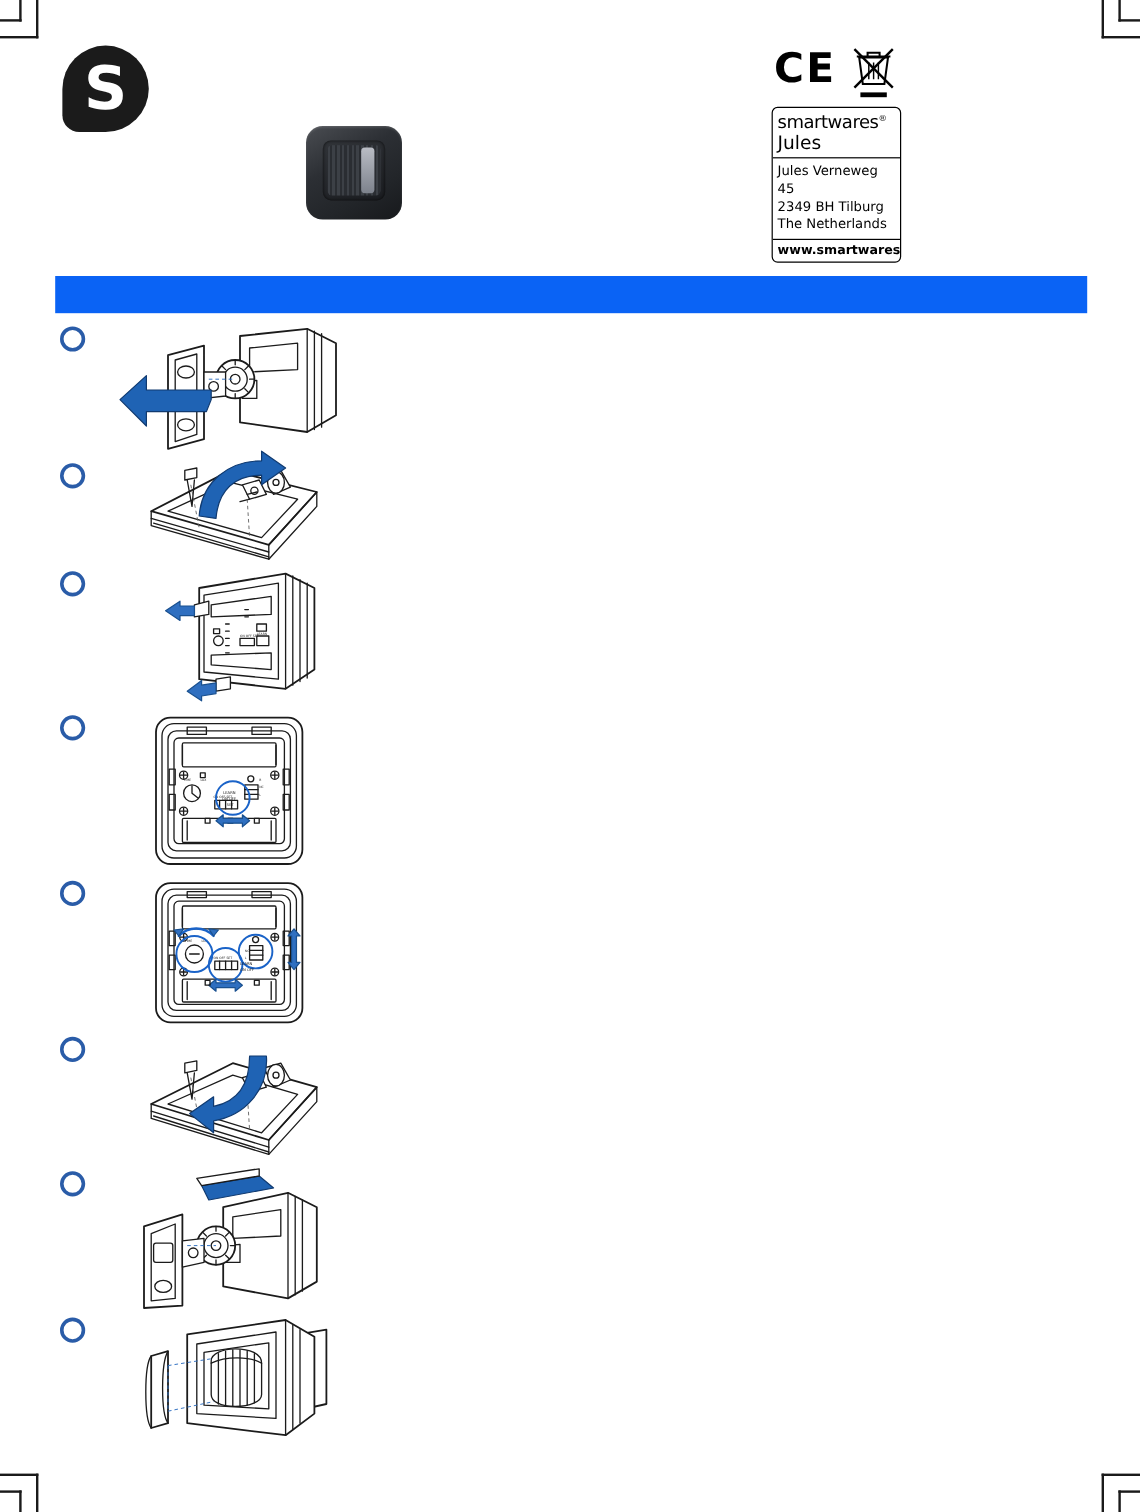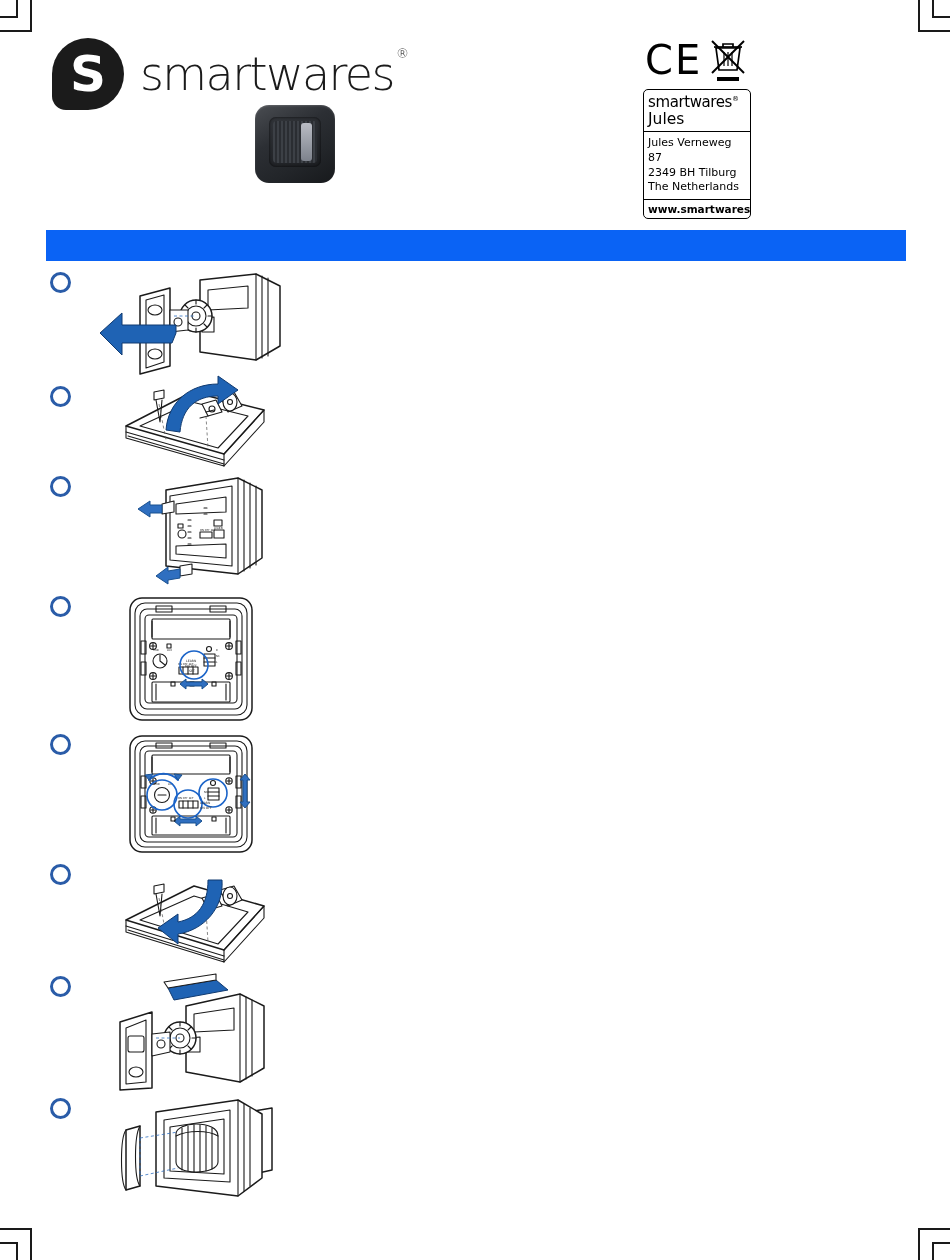--- a/index.html
+++ b/index.html
@@ -59,22 +59,22 @@
   }
   .prod-lens:after{
     content:"";position:absolute;right:5px;top:2px;width:11px;height:38px;border-radius:3px;
     background:linear-gradient(180deg,#b9bcc4,#7d828c);
   }
 
   
   .compliance{position:absolute;left:643px;top:38px;width:108px;}
   .marks{position:relative;height:48px;}
   .ce{
-    position:absolute;left:2px;top:2px;font-size:40px;line-height:1;
-    font-family:"DejaVu Sans",sans-serif;letter-spacing:2px;font-weight:400;color:#000;
+    position:absolute;left:2px;top:2px;font-size:34px;line-height:1;
+    font-family:"DejaVu Sans",sans-serif;letter-spacing:2px;font-weight:700;color:#000;
   }
   .wee{position:absolute;left:68px;top:0;width:34px;height:46px;}
 
   .addr{
     border:1.6px solid #000;border-radius:5px;overflow:hidden;background:#fff;
     margin-top:3px;
   }
   .addr .cell{padding:3px 4px;text-align:left;}
   .addr .cell + .cell{border-top:1.3px solid #000;}
   .addr .brand{
@@ -140,23 +140,20 @@
     <i class="v" style="right:30px;bottom:0;height:32px;"></i>
     <i class="h" style="right:0;bottom:16px;width:18px;"></i>
     <i class="v" style="right:16px;bottom:0;height:18px;"></i>
   </div>
 
   <div class="header">
     <div class="logo-row">
       <div class="logo-badge">
         <span>S</span>
       </div>
-      <div class="wordmark">
-        <span>smartwares</span><sup>®</sup>
-      </div>
     </div>
 
     <div class="product">
       <div class="prod-body">
         <div class="prod-face">
           <div class="prod-lens"></div>
         </div>
       </div>
     </div>
   </div>
@@ -174,21 +171,21 @@
         <rect x="6" y="39" width="22" height="4" fill="#000"></rect>
       </svg>
     </div>
 
     <div class="addr">
       <div class="cell brand">
         <span>smartwares</span><span class="r">®</span>
         <span class="eu">Jules</span>
       </div>
       <div class="cell lines">
-        <div>Jules Verneweg 87</div>
+        <div>Jules Verneweg 45</div>
         <div>2349 BH Tilburg</div>
         <div>The Netherlands</div>
       </div>
       <div class="cell url">www.smartwares.eu</div>
     </div>
   </div>
 
   <div class="bluebar">
     <span></span>
   </div>

